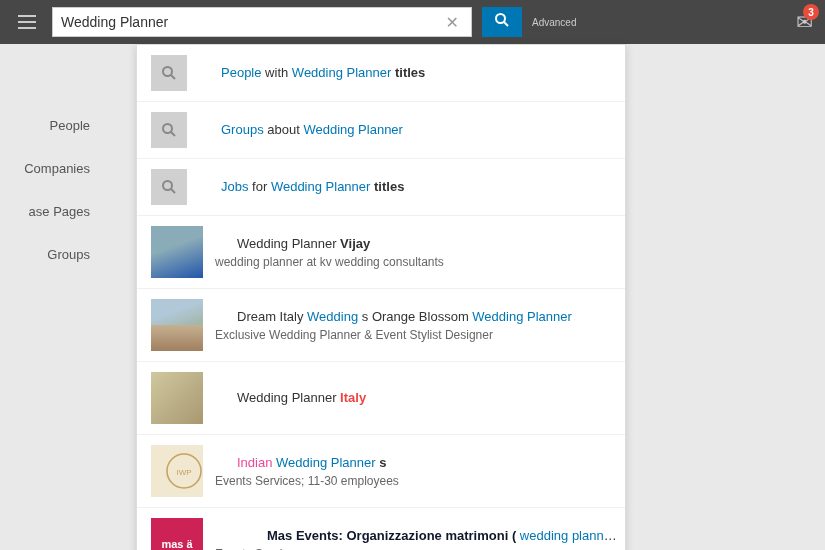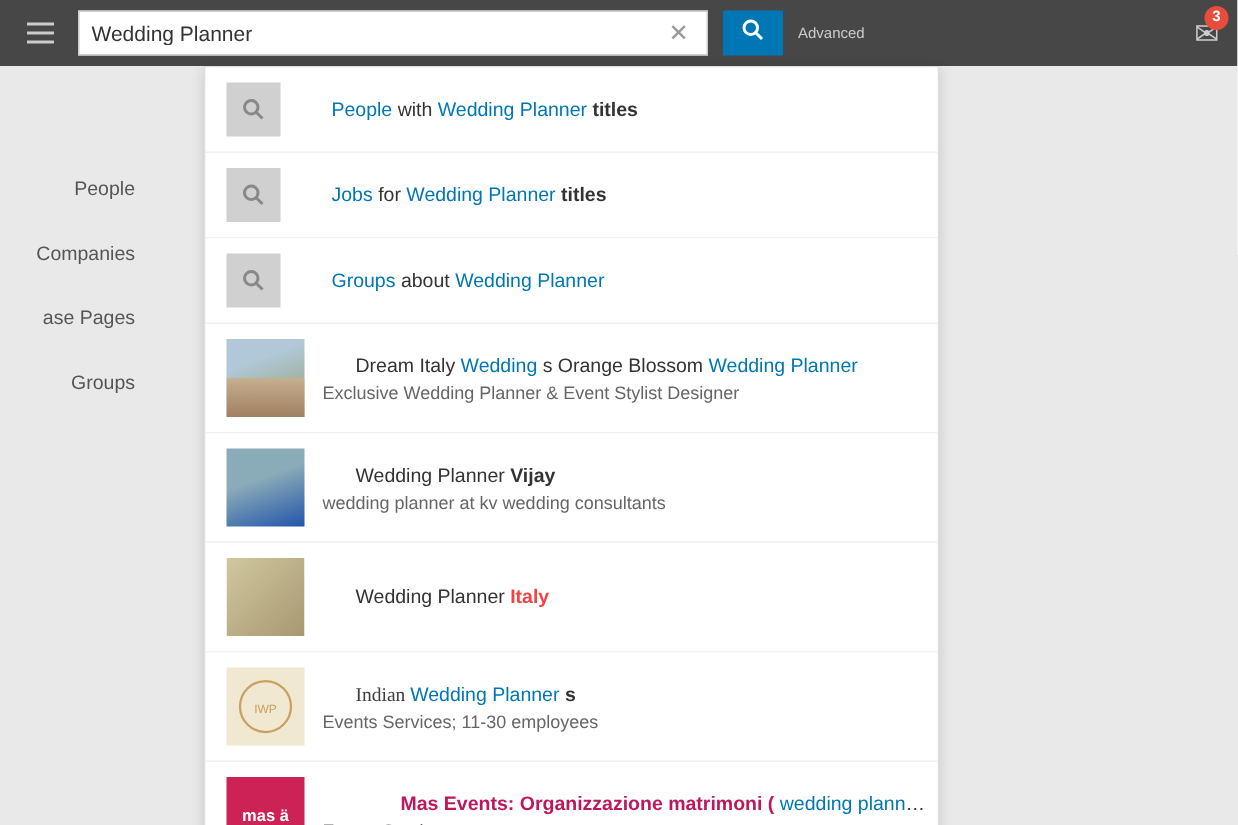--- a/index.html
+++ b/index.html
@@ -299,104 +299,104 @@
 
     <div class="suggestion-row">
       <div class="suggestion-icon-wrap">
         <svg width="16" height="16" viewBox="0 0 16 16">
           <circle cx="6.5" cy="6.5" r="4.5" stroke="#888" stroke-width="2" fill="none"></circle>
           <line x1="10" y1="10" x2="14" y2="14" stroke="#888" stroke-width="2"></line>
         </svg>
       </div>
       <div class="suggestion-text">
         <span class="suggestion-title">
+          <span class="blue">Groups</span>
+          <span> about </span>
+          <span class="blue">Wedding Planner</span>
+        </span>
+      </div>
+    </div>
+
+    <div class="suggestion-row">
+      <div class="suggestion-icon-wrap">
+        <svg width="16" height="16" viewBox="0 0 16 16">
+          <circle cx="6.5" cy="6.5" r="4.5" stroke="#888" stroke-width="2" fill="none"></circle>
+          <line x1="10" y1="10" x2="14" y2="14" stroke="#888" stroke-width="2"></line>
+        </svg>
+      </div>
+      <div class="suggestion-text">
+        <span class="suggestion-title">
           <span class="blue">Jobs</span>
           <span> for </span>
           <span class="blue">Wedding Planner</span>
           <span style="color:#333;font-weight:bold;"> titles</span>
         </span>
       </div>
     </div>
 
     <div class="suggestion-row">
-      <div class="suggestion-icon-wrap">
-        <svg width="16" height="16" viewBox="0 0 16 16">
-          <circle cx="6.5" cy="6.5" r="4.5" stroke="#888" stroke-width="2" fill="none"></circle>
-          <line x1="10" y1="10" x2="14" y2="14" stroke="#888" stroke-width="2"></line>
-        </svg>
-      </div>
-      <div class="suggestion-text">
-        <span class="suggestion-title">
-          <span class="blue">Groups</span>
-          <span> about </span>
-          <span class="blue">Wedding Planner</span>
-        </span>
+      <div class="thumb-vijay" style="background:linear-gradient(160deg,#8aabb8 40%,#2255aa 100%);width:52px;height:52px;flex-shrink:0;margin-right:12px;"></div>
+      <div class="suggestion-text">
+        <div class="suggestion-title">
+          <span style="color:#333;">Wedding Planner </span>
+          <span style="color:#333;font-weight:bold;">Vijay</span>
+        </div>
+        <div class="suggestion-sub">wedding planner at kv wedding consultants</div>
       </div>
     </div>
 
     <div class="suggestion-row">
       <div class="thumb-dream" style="width:52px;height:52px;flex-shrink:0;margin-right:12px;background:linear-gradient(160deg,#b0c8d8 30%,#9eb09a 70%,#a08060 100%);"></div>
       <div class="suggestion-text">
         <div class="suggestion-title">
           <span style="color:#333;">Dream Italy </span>
           <span class="blue">Wedding</span>
           <span style="color:#333;">s Orange Blossom </span>
           <span class="blue">Wedding Planner</span>
         </div>
         <div class="suggestion-sub">Exclusive Wedding Planner &amp; Event Stylist Designer</div>
       </div>
     </div>
 
     <div class="suggestion-row">
-      <div class="thumb-vijay" style="background:linear-gradient(160deg,#8aabb8 40%,#2255aa 100%);width:52px;height:52px;flex-shrink:0;margin-right:12px;"></div>
-      <div class="suggestion-text">
-        <div class="suggestion-title">
-          <span style="color:#333;">Wedding Planner </span>
-          <span style="color:#333;font-weight:bold;">Vijay</span>
-        </div>
-        <div class="suggestion-sub">wedding planner at kv wedding consultants</div>
-      </div>
-    </div>
-
-    <div class="suggestion-row">
       <div style="width:52px;height:52px;flex-shrink:0;margin-right:12px;background:#c8d0cc;display:flex;align-items:center;justify-content:center;font-size:9px;color:#555;text-align:center;overflow:hidden;">
         <div style="background:linear-gradient(135deg,#d0c8a0,#a89870);width:100%;height:100%;"></div>
       </div>
       <div class="suggestion-text">
         <div class="suggestion-title">
           <span style="color:#333;">Wedding Planner </span>
           <span style="color:#ef4444;font-weight:bold;">Italy</span>
         </div>
       </div>
     </div>
 
     <div class="suggestion-row">
-      <div class="iwp-logo" style="width:52px;height:52px;flex-shrink:0;margin-right:12px;background:#f0e8d0;display:flex;align-items:center;justify-content:center;">
+      <div class="iwp-logo" style="width:52px;height:52px;flex-shrink:0;margin-right:12px;background:#f0e8d0;display:flex;align-items:center;justify-content:flex-end;">
         <svg width="38" height="38" viewBox="0 0 38 38">
           <circle cx="19" cy="19" r="17" stroke="#c8a060" stroke-width="1.5" fill="none"></circle>
           <text x="19" y="23" text-anchor="middle" font-size="8" fill="#c8a060">IWP</text>
         </svg>
       </div>
       <div class="suggestion-text">
         <div class="suggestion-title">
-          <span style="color:#404040;font-family:Liberation Serif, serif;">Indian </span>
+          <span style="color:#ec4899;">Indian </span>
           <span class="blue">Wedding Planner</span>
           <span style="color:#333;font-weight:bold;">s</span>
         </div>
         <div class="suggestion-sub">Events Services; 11-30 employees</div>
       </div>
     </div>
 
     <div class="suggestion-row">
       <div class="mas-logo" style="width:52px;height:52px;flex-shrink:0;margin-right:12px;background:#cc2255;display:flex;align-items:center;justify-content:center;font-size:11px;font-weight:bold;color:#fff;">
         mas ä
       </div>
       <div class="suggestion-text">
         <div class="suggestion-title" style="white-space:nowrap;overflow:hidden;text-overflow:ellipsis;max-width:380px;">
-          <span style="color:#be185d;font-weight:bold;padding-left:30px;">Mas Events: Organizzazione matrimoni (</span>
+          <span style="color:#0f172a;font-weight:bold;padding-left:30px;">Mas Events: Organizzazione matrimoni (</span>
           <span class="blue">wedding planner</span>
           <span style="color:#333;font-weight:bold;">) e cerimonie - Mas Events S.r.l. Show</span>
         </div>
         <div class="suggestion-sub">Events Services</div>
       </div>
     </div>
 
   </div>
 
 </div>

